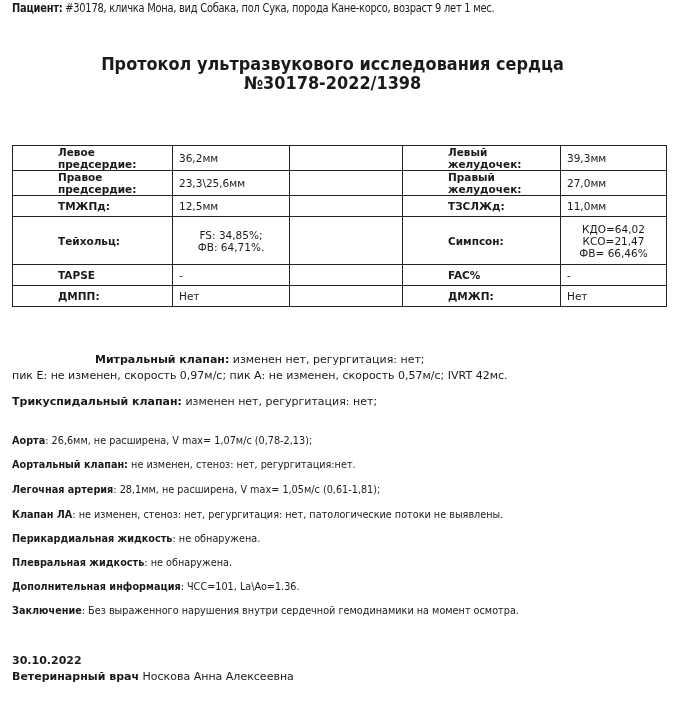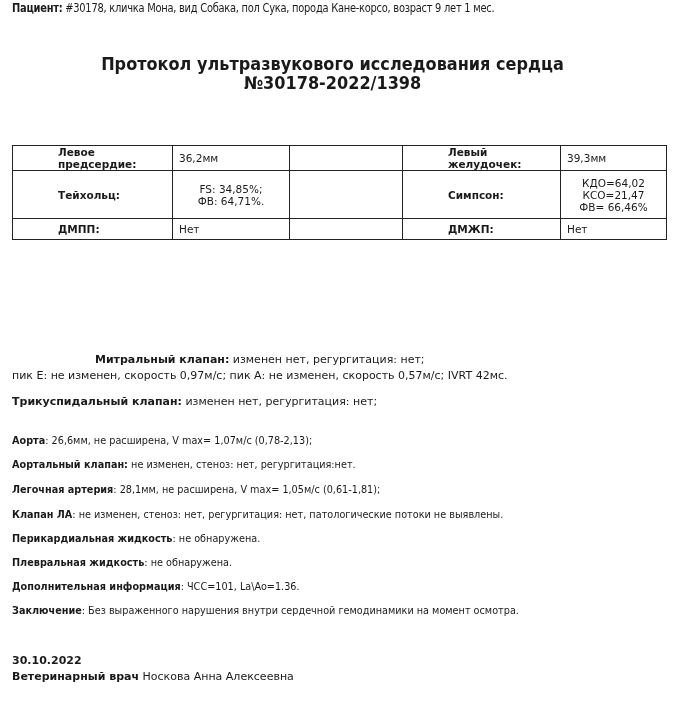--- a/index.html
+++ b/index.html
@@ -51,37 +51,58 @@
 
 <table class="meas">
   <tbody>
       <tr>
     <td class="lbl c1">Левое предсердие:</td>
     <td class="c2">36,2мм</td>
     <td class="c3"></td>
     <td class="lbl c4">Левый желудочек:</td>
     <td class="c5">39,3мм</td>
   </tr>
+  <tr>
+    <td class="lbl">Правое предсердие:</td>
+    <td>23,3\25,6мм</td>
+    <td></td>
+    <td class="lbl">Правый желудочек:</td>
+    <td>27,0мм</td>
+  </tr>
+  <tr>
+    <td class="lbl">ТМЖПд:</td>
+    <td>12,5мм</td>
+    <td></td>
+    <td class="lbl">ТЗСЛЖд:</td>
+    <td>11,0мм</td>
+  </tr>
   <tr class="tall">
     <td class="lbl">Тейхольц:</td>
     <td>
       <div class="multi">
         <div>FS: 34,85%;</div>
         <div>ФВ: 64,71%.</div>
       </div>
     </td>
     <td></td>
     <td class="lbl">Симпсон:</td>
     <td>
       <div class="multi">
         <div>КДО=64,02</div>
         <div>КСО=21,47</div>
         <div>ФВ= 66,46%</div>
       </div>
     </td>
+  </tr>
+  <tr>
+    <td class="lbl">TAPSE</td>
+    <td>-</td>
+    <td></td>
+    <td class="lbl">FAC%</td>
+    <td>-</td>
   </tr>
   <tr>
     <td class="lbl">ДМПП:</td>
     <td>Нет</td>
     <td></td>
     <td class="lbl">ДМЖП:</td>
     <td>Нет</td>
   </tr>
 </tbody>
   </table>

